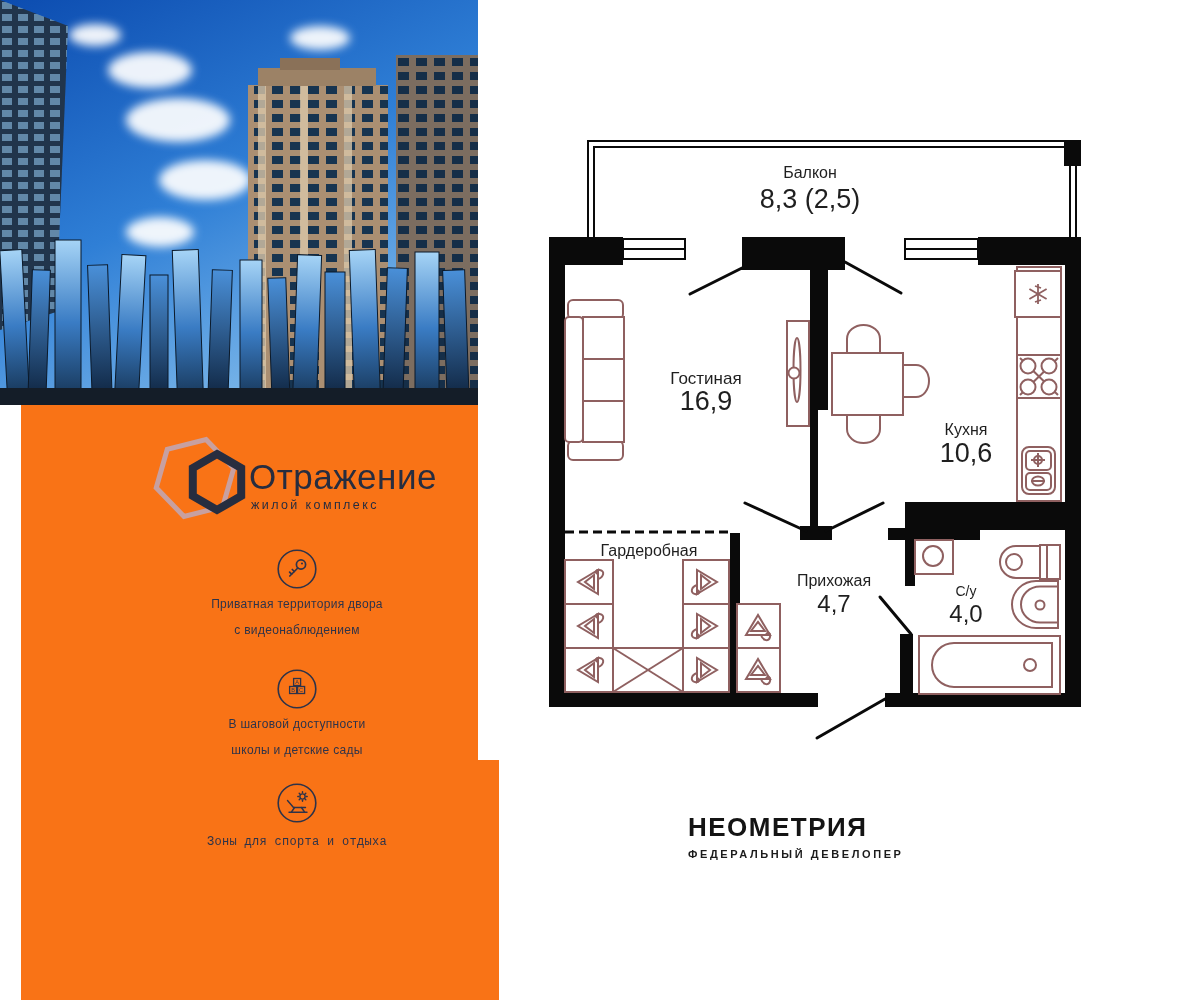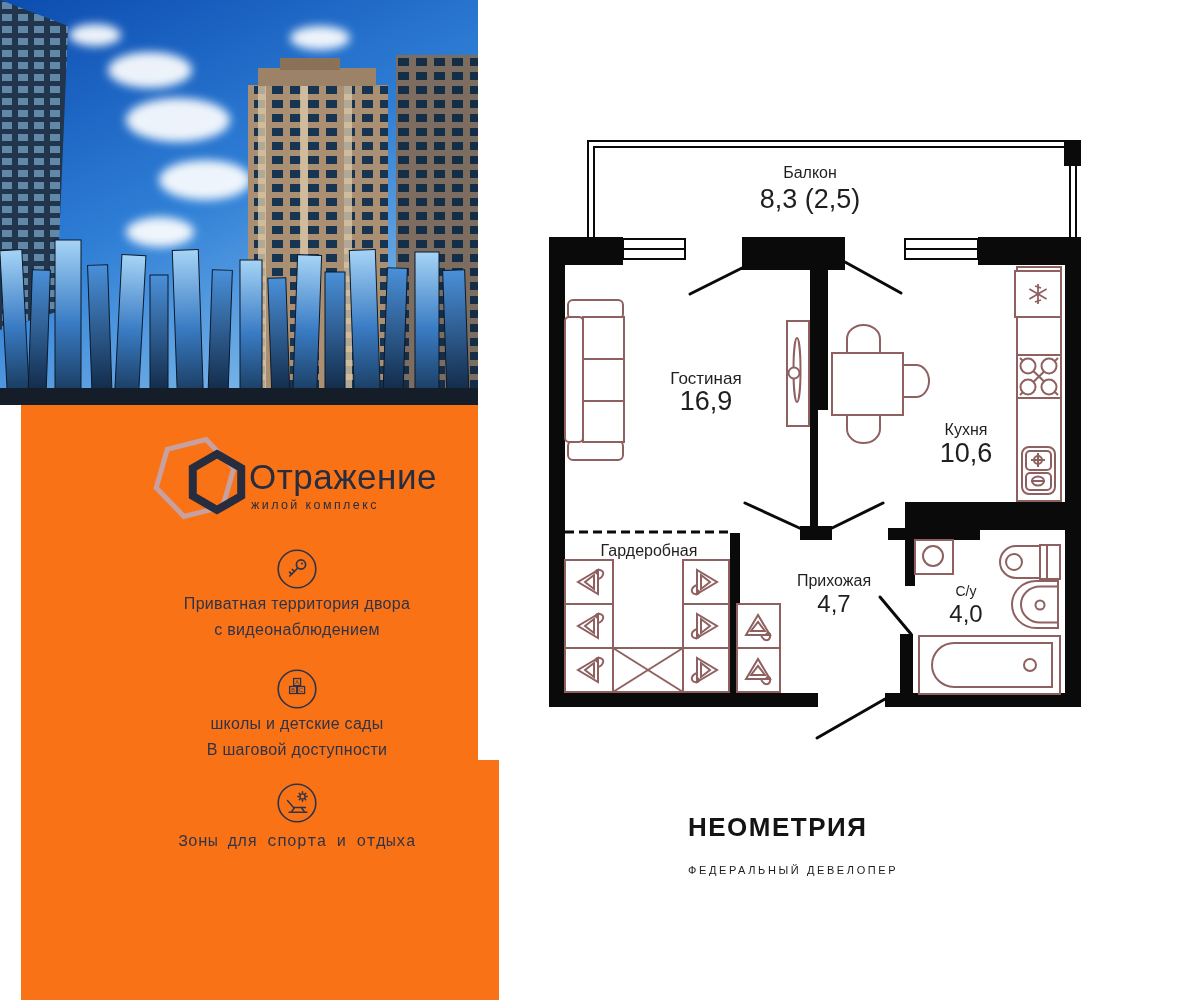--- a/index.html
+++ b/index.html
@@ -4,32 +4,32 @@
 <style>
   html,body{margin:0;padding:0;background:#ffffff;}
   .page{position:relative;width:1200px;height:1000px;background:#ffffff;overflow:hidden;
         font-family:"Liberation Sans", sans-serif;}
   .left-col{position:absolute;left:0;top:0;width:478px;height:1000px;}
   .hero{position:absolute;left:0;top:0;width:478px;height:405px;display:block;}
   .brand-panel{position:absolute;left:0;top:405px;width:478px;height:595px;background:#f97316;margin-left:21px;}
   .logo-svg{position:absolute;left:130px;top:27px;width:310px;height:95px;overflow:visible;}
   .feature-icon{position:absolute;width:40px;height:40px;}
   .feature-text{position:absolute;left:36px;width:480px;text-align:center;
-                color:#2e3349;font-size:16px;line-height:26px;letter-spacing:0.3px;}
+                color:#2e3349;font-size:12px;line-height:26px;letter-spacing:0.3px;}
   .f-icon-1{left:256px;top:144px;}
   .f-text-1{top:186px;}
   .f-icon-2{left:256px;top:264px;}
   .f-text-2{top:306px;}
   .f-icon-3{left:256px;top:378px;}
   .f-text-3{top:424px;font-family:Liberation Mono, monospace;}
   .plan-area{position:absolute;left:478px;top:0;width:722px;height:760px;background:#ffffff;}
   .plan-svg{position:absolute;left:67px;top:135px;width:540px;height:630px;}
   .developer{position:absolute;left:210px;top:812px;width:250px;text-align:left;color:#141414;}
   .dev-name{font-size:26px;font-weight:800;letter-spacing:1.5px;transform:scaleY(1.02);}
-  .dev-tag{font-size:11px;font-weight:400;letter-spacing:2.6px;margin-top:21px;color:#1b1b1b;}
+  .dev-tag{font-size:11px;font-weight:700;letter-spacing:2.6px;margin-top:5px;color:#1b1b1b;}
 </style>
 </head>
 <body>
 
 <div class="page">
 
   <div class="left-col">
 
     <svg class="hero" viewBox="0 0 478 405">
       <defs>
@@ -138,22 +138,22 @@
           <rect x="12.6" y="17.5" width="7" height="7"></rect>
           <rect x="20.6" y="17.5" width="7" height="7"></rect>
         </g>
         <g font-family="Liberation Sans, sans-serif" font-size="5.6" fill="#2e3349" text-anchor="middle">
           <text x="20.1" y="14.9">А</text>
           <text x="16.1" y="22.9">В</text>
           <text x="24.1" y="22.9">С</text>
         </g>
       </svg>
       <div class="feature-text f-text-2">
+        <div>В шаговой доступности</div>
         <div>школы и детские сады</div>
-        <div>В шаговой доступности</div>
       </div>
 
       <svg class="feature-icon f-icon-3" viewBox="0 0 40 40">
         <circle cx="20" cy="20" r="18.8" fill="none" stroke="#2e3349" stroke-width="1.6"></circle>
         <g stroke="#2e3349" stroke-width="1.4" fill="none" stroke-linecap="round">
           <circle cx="25.5" cy="13.5" r="2.6"></circle>
           <path d="M25.5,8.8 L25.5,9.8"></path>
             <path d="M25.5,17.2 L25.5,18.2"></path>
           <path d="M20.8,13.5 L21.8,13.5"></path>
             <path d="M29.2,13.5 L30.2,13.5"></path>

